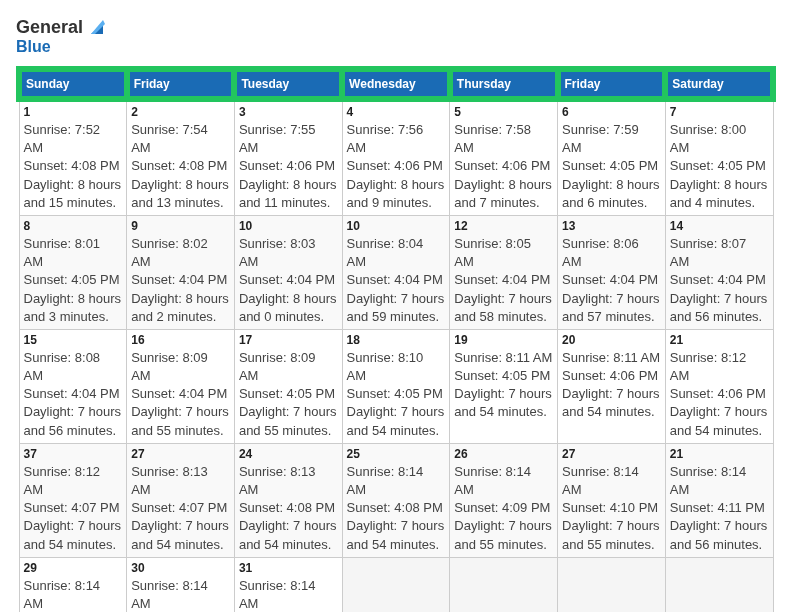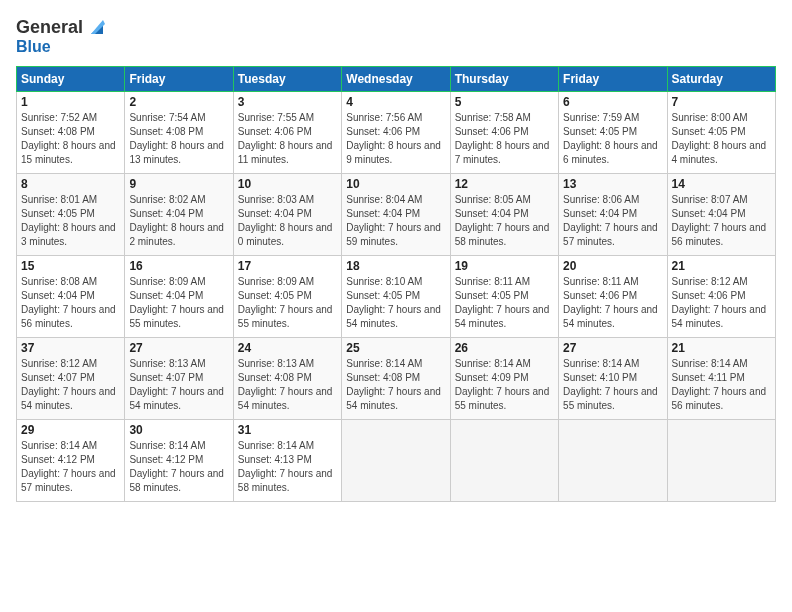--- a/index.html
+++ b/index.html
@@ -45,21 +45,21 @@
       border-collapse: collapse;
       table-layout: fixed;
     }
     .calendar th {
       background: #1a6bb5;
       color: #fff;
       font-size: 12px;
       font-weight: bold;
       padding: 5px 4px;
       text-align: left;
-      border: 1px solid #22c55e;
+      border: 6px solid #22c55e;
     }
     .calendar td {
       vertical-align: top;
       border: 1px solid #ccc;
       padding: 3px 4px;
       font-size: 9.5px;
       color: #333;
       height: 82px;
       background: #fff;
     }
@@ -70,21 +70,21 @@
       background: #f9f9f9;
     }
     .day-num {
       font-size: 12px;
       font-weight: bold;
       color: #222;
       display: block;
       margin-bottom: 2px;
     }
     .day-info {
-      font-size: 10px;
+      font-size: 13px;
       color: #444;
       line-height: 1.4;
     }
   </style>
 </head>
 <body>
 
 <div class="page">
   <div class="header">
     <div class="logo">

